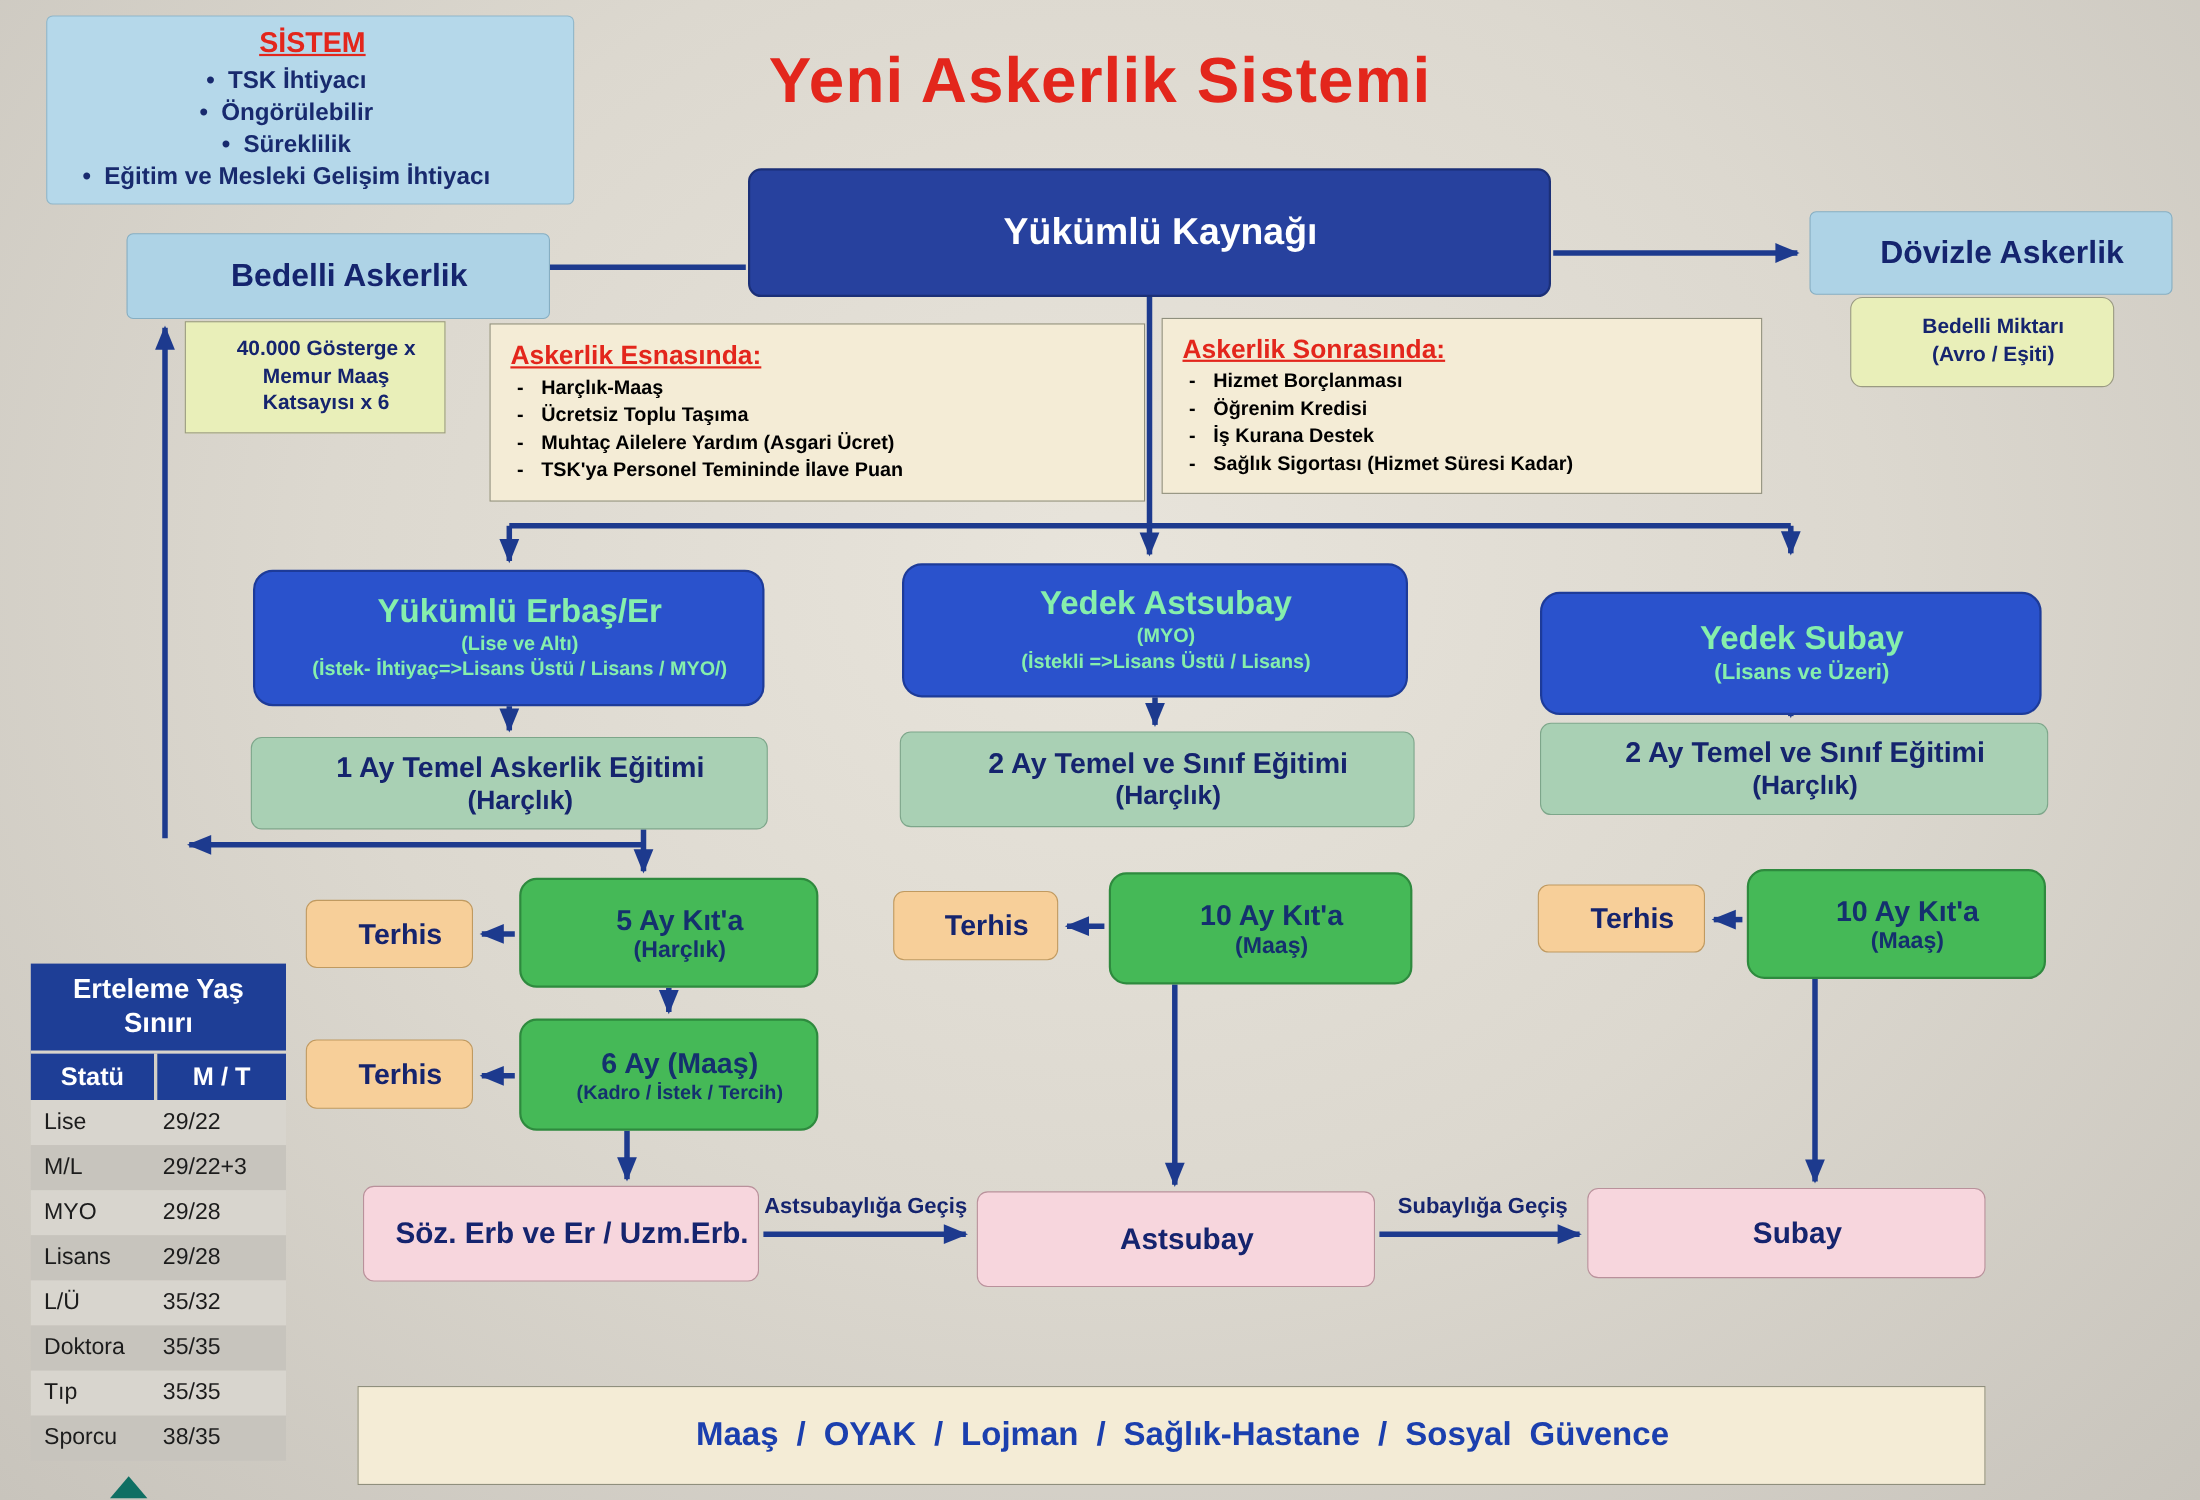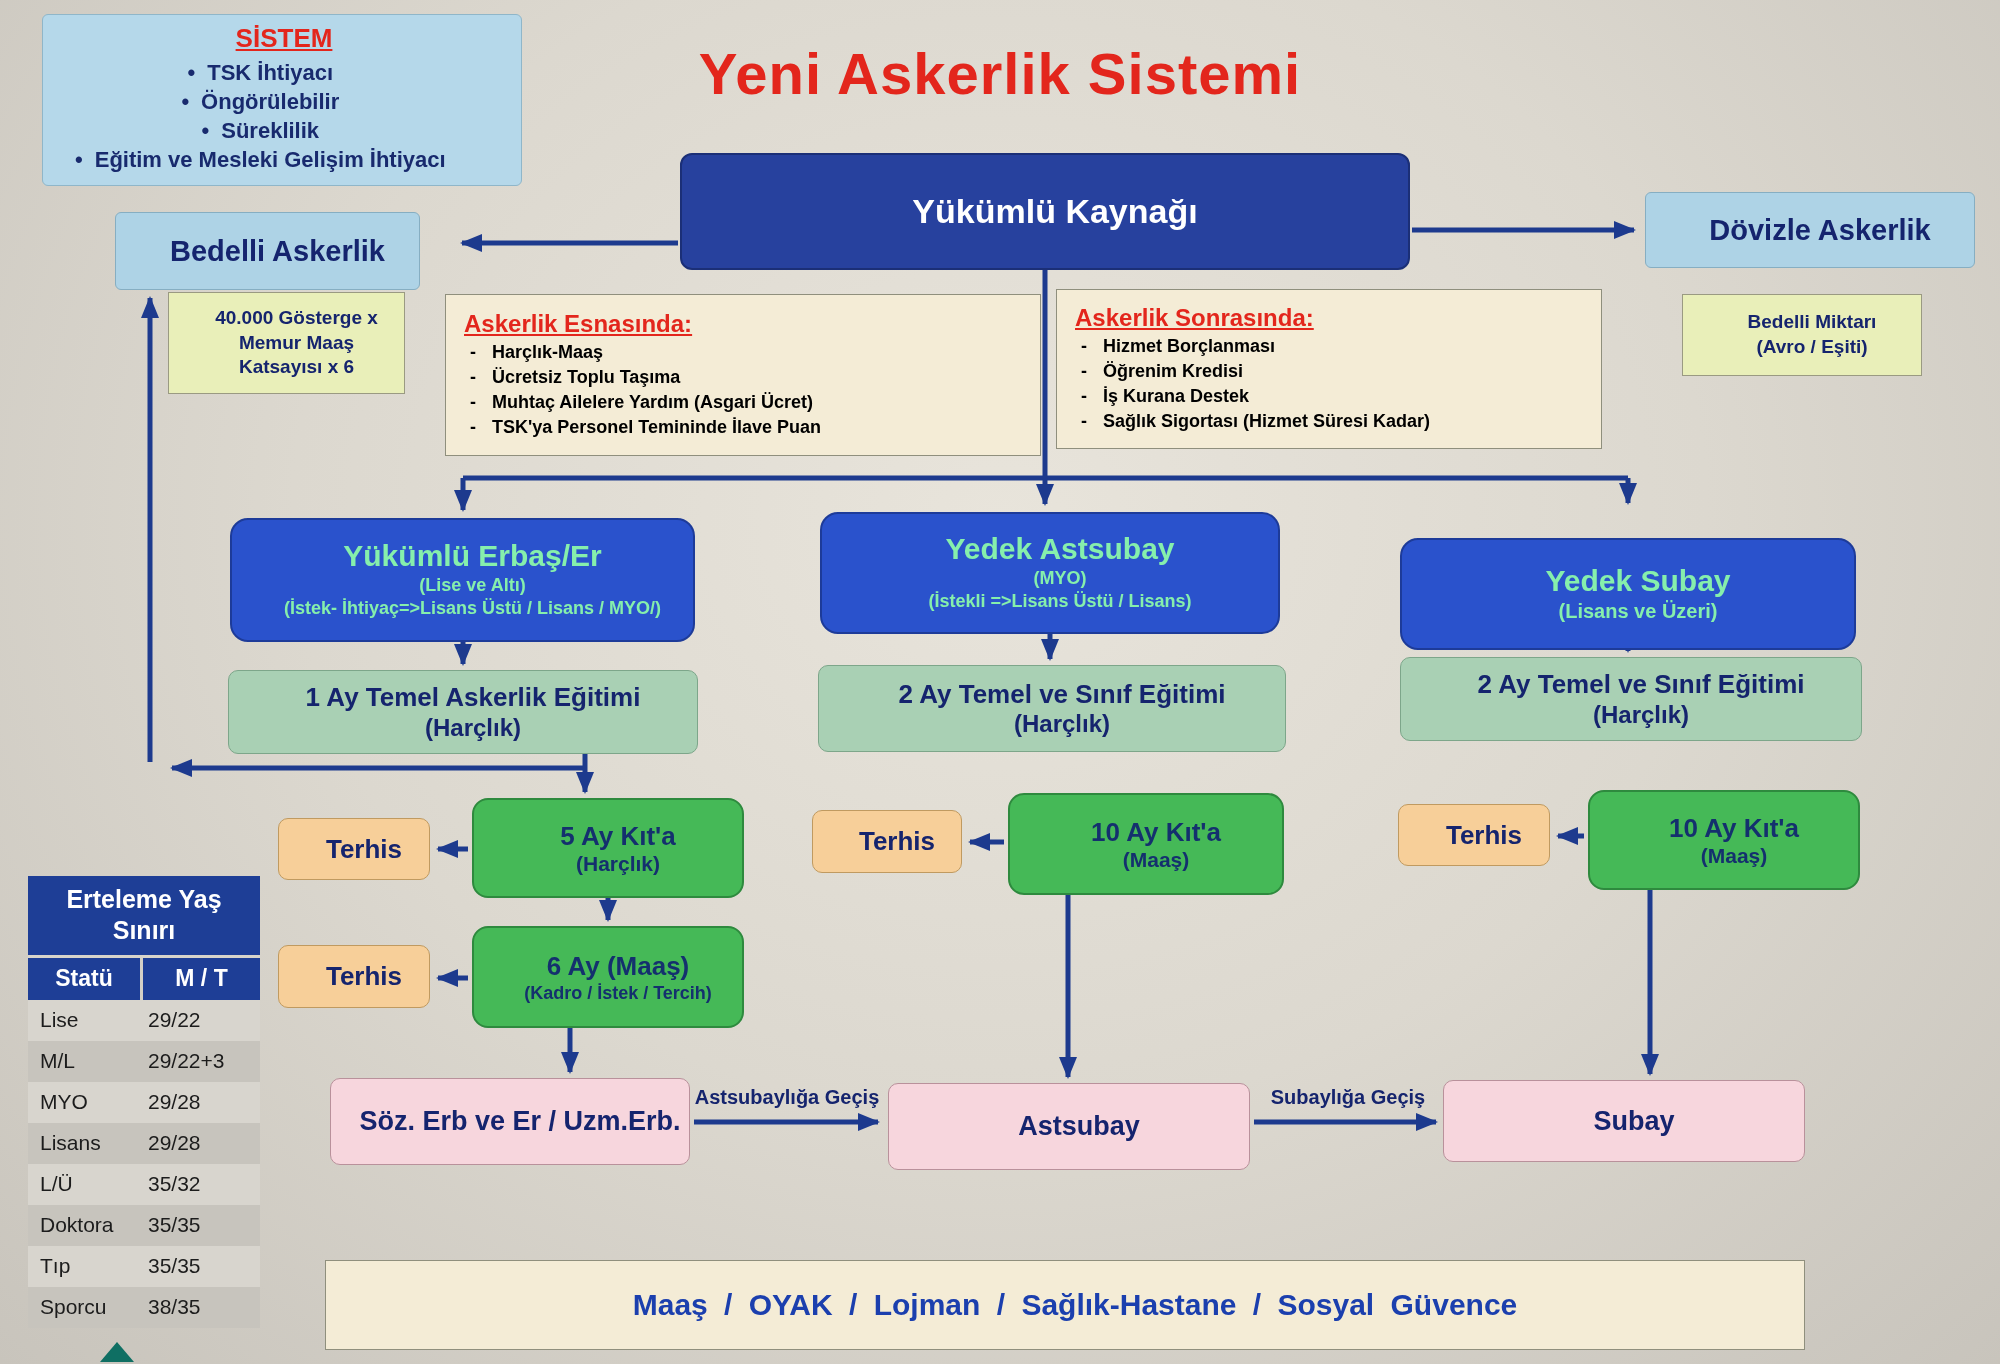--- a/index.html
+++ b/index.html
@@ -131,33 +131,33 @@
       <li>Öngörülebilir</li>
       <li>Süreklilik</li>
       <li>Eğitim ve Mesleki Gelişim İhtiyacı</li>
     </ul>
   </div>
 
   <div class="box dark-blue z2" style="left:680px; top:153px; width:730px; height:117px;">
     <span class="source-label">Yükümlü Kaynağı</span>
   </div>
 
-  <div class="box light-blue z2" style="left:115px; top:212px; width:305px; height:78px;">
+  <div class="box light-blue z2" style="left:115px; top:212px; width:385px; height:78px;">
     <span>Bedelli Askerlik</span>
   </div>
   <div class="box light-blue z2" style="left:1645px; top:192px; width:330px; height:76px;">
     <span>Dövizle Askerlik</span>
   </div>
 
   <div class="box yellow z2" style="left:168px; top:292px; width:237px; height:102px;">
     <div>40.000 Gösterge x</div>
     <div>Memur Maaş</div>
     <div>Katsayısı x 6</div>
   </div>
-  <div class="box yellow z2" style="left:1682px; top:294px; width:240px; height:82px;">
+  <div class="box yellow z2" style="left:1682px; top:270px; width:240px; height:82px;border-radius:11px;">
     <div>Bedelli Miktarı</div>
     <div>(Avro / Eşiti)</div>
   </div>
 
   <div class="box cream z2" style="left:445px; top:294px; width:596px; height:162px;">
     <div class="cream-title">Askerlik Esnasında:</div>
     <ul class="cream-list">
       <li>Harçlık-Maaş</li>
       <li>Ücretsiz Toplu Taşıma</li>
       <li>Muhtaç Ailelere Yardım (Asgari Ücret)</li>

